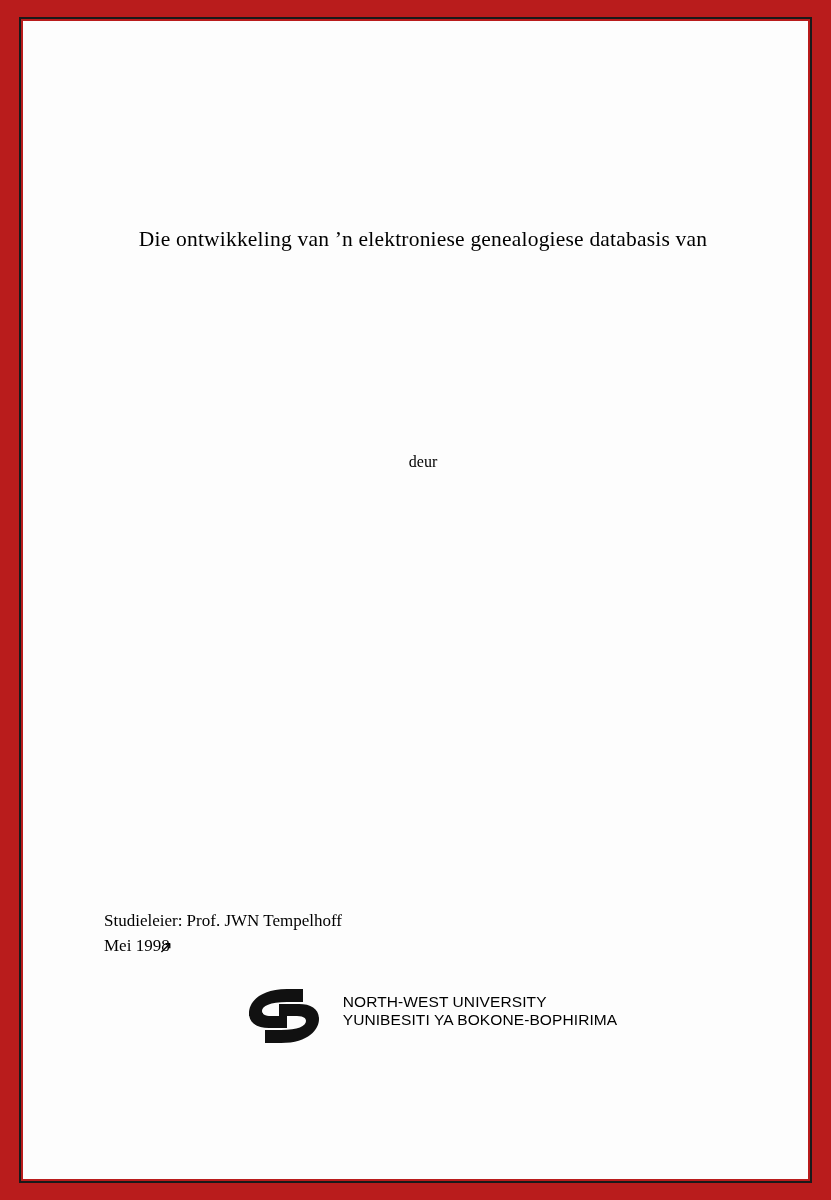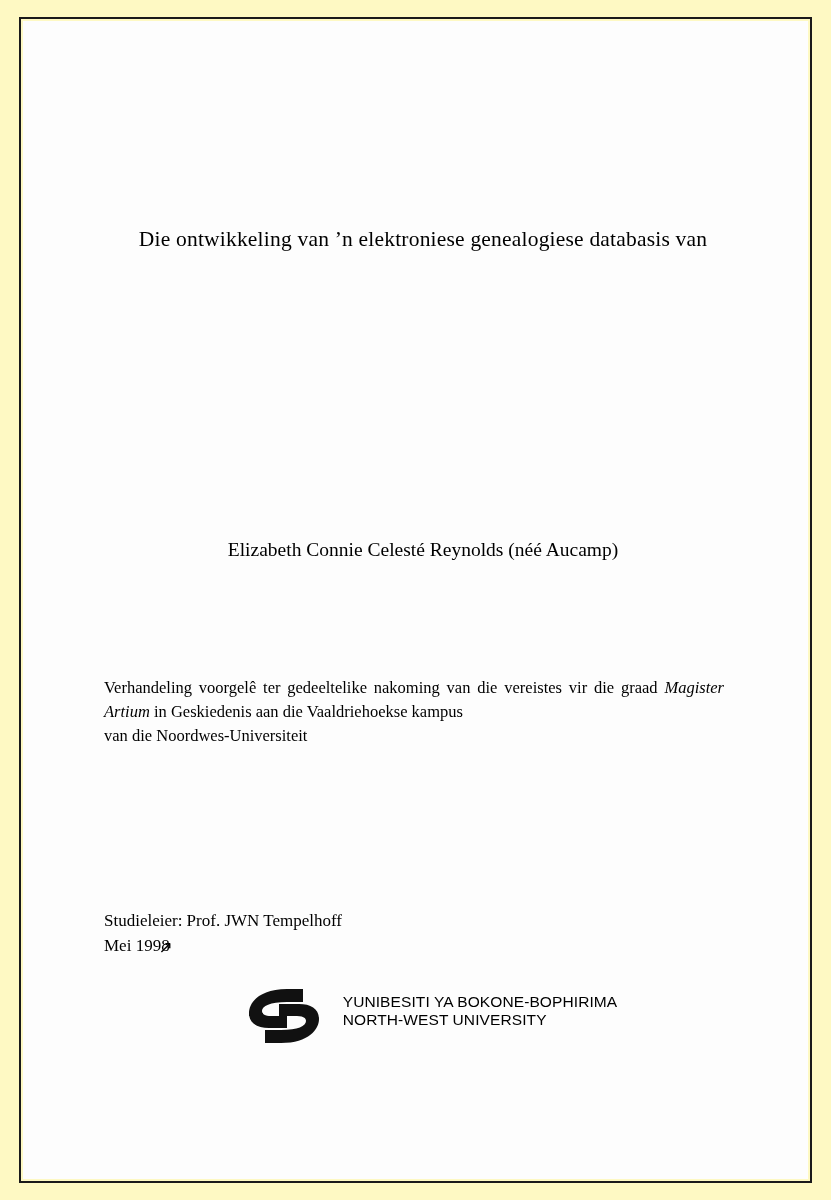--- a/index.html
+++ b/index.html
@@ -12,21 +12,21 @@
     height: 1200px;
     font-family: "Liberation Serif", serif;
     color: #000000;
     overflow: hidden;
   }
 
   .page {
     position: relative;
     width: 831px;
     height: 1200px;
-    background: #fef9c3;
+    background: #b91c1c;
   }
 
   
   .scan-frame {
     position: absolute;
     left: 19px;
     top: 17px;
     width: 793px;
     height: 1166px;
     border: 2px solid #1a1a1a;
@@ -150,44 +150,40 @@
 
 <div class="page">
   <div class="scan-frame"></div>
   <div class="sheet">
     <div class="content">
 
       <div class="title-block">
         <div class="title-line">Die ontwikkeling van ’n elektroniese genealogiese databasis van</div>
       </div>
 
+      <div class="deur">deur</div>
 
-      <div class="author">Elizabeth Connie Celesté Reynolds (néé Aucamp)</div>
 
-      <div class="statement">
-        <div class="just"><span>Verhandeling voorgelê ter gedeeltelike nakoming van die vereistes vir die graad </span><em>Magister Artium</em><span> in Geskiedenis aan die Vaaldriehoekse kampus</span></div>
-        <div>van die Noordwes-Universiteit</div>
-      </div>
 
       <div class="supervisor">
         <div>Studieleier: Prof. JWN Tempelhoff</div>
         <div class="date-line"><span>Mei 1998</span><span class="tick">↗</span></div>
       </div>
 
       <div class="logo">
         <div class="logo-mark">
           <svg viewBox="0 0 108 78" width="108" height="78" aria-hidden="true">
             <g fill="#111111">
               <path d="M58 6 C30 6 20 20 20 30 C20 40 28 45 40 45 L58 45 L58 33 L42 33 C36 33 33 31 33 28 C33 23 41 19 58 19 L74 19 L74 6 Z"></path>
               <path d="M50 33 L68 33 C74 33 77 35 77 38 C77 43 69 47 52 47 L36 47 L36 60 L52 60 C80 60 90 46 90 36 C90 26 82 21 70 21 L50 21 Z"></path>
               <rect x="20" y="30" width="14" height="3"></rect>
             </g>
           </svg>
         </div>
         <div class="logo-text">
+          <div>NORTH-WEST UNIVERSITY</div>
           <div>YUNIBESITI YA BOKONE-BOPHIRIMA</div>
-          <div>NORTH-WEST UNIVERSITY</div>
         </div>
       </div>
 
     </div>
   </div>
 </div>
 
 </body></html>

